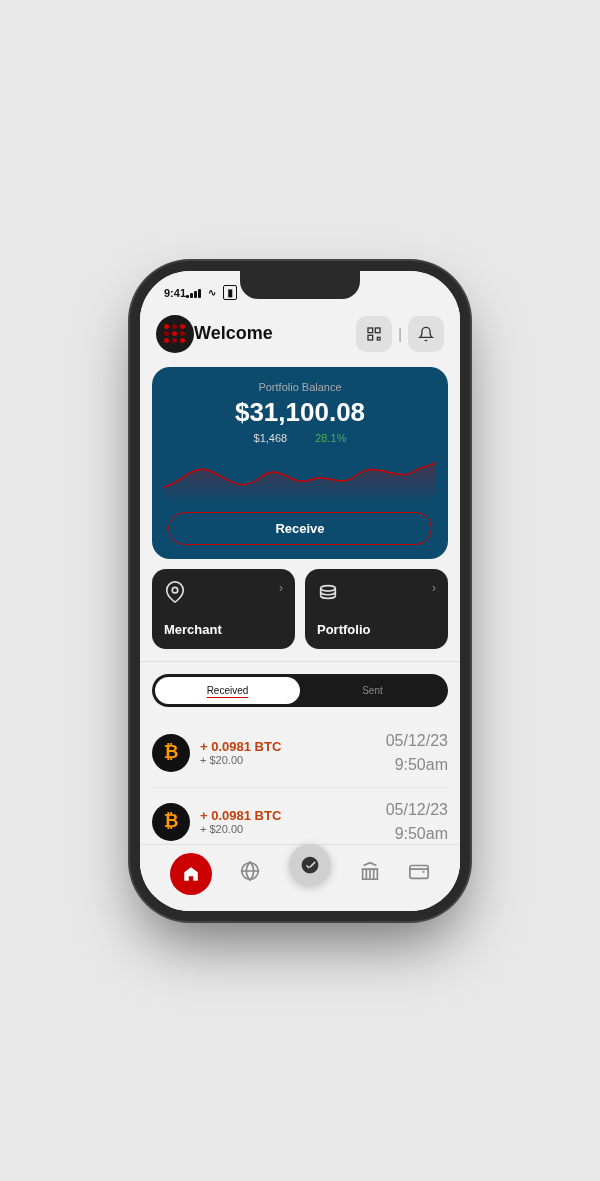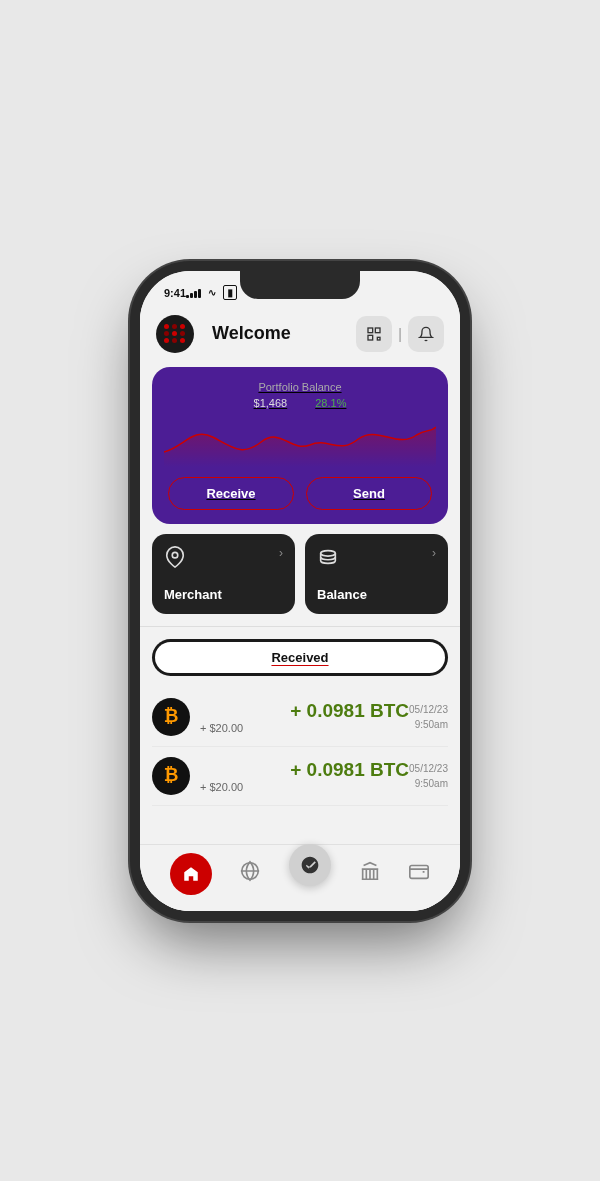--- a/index.html
+++ b/index.html
@@ -78,21 +78,21 @@
     .app-header {
       display: flex;
       justify-content: space-between;
       align-items: center;
       padding: 8px 16px 10px;
       background: #f2f2f2;
     }
     .header-left {
       display: flex;
       align-items: center;
-      gap: 18px;
+      gap: 0;
     }
     .logo-circle {
       width: 38px;
       height: 38px;
       background: #1a1a1a;
       border-radius: 50%;
       display: flex;
       align-items: center;
       justify-content: center;
     }
@@ -137,26 +137,25 @@
     }
     .header-divider {
       color: #999;
       font-size: 14px;
       padding: 0 2px;
     }
 
     
     .portfolio-card {
       margin: 4px 12px 10px;
-      background: #4c1d95;
+      background: #0c4a6e;
       border-radius: 18px;
       padding: 14px 16px 14px;
       position: relative;
       overflow: hidden;
-      text-decoration: underline;
     }
     .portfolio-label {
       text-align: center;
       color: #aaa;
       font-size: 11px;
       margin-bottom: 4px;
     }
     .portfolio-amount {
       text-align: center;
       color: #fff;
@@ -249,22 +248,22 @@
       margin: 0 12px 12px;
       background: #1a1a1a;
       border-radius: 25px;
       display: flex;
       padding: 3px;
     }
     .tab {
       flex: 1;
       padding: 8px;
       text-align: center;
-      font-size: 13px;
-      font-weight: 700;
+      font-size: 10px;
+      font-weight: 400;
       border-radius: 22px;
       cursor: pointer;
     }
     .tab.active {
       background: #fff;
       color: #111;
       text-decoration: underline;
       text-decoration-color: #cc0000;
       text-underline-offset: 3px;
     }
@@ -292,32 +291,31 @@
       align-items: center;
       justify-content: center;
       font-size: 18px;
       color: #f90;
       margin-right: 10px;
       flex-shrink: 0;
       font-weight: 900;
     }
     .tx-details { flex: 1; }
     .tx-amount {
-      font-size: 19px;
+      font-size: 13px;
       font-weight: 700;
-      color: #4d7c0f;
-      text-align: right;
+      color: #c2410c;
     }
     .tx-usd {
       font-size: 11px;
       color: #666;
     }
     .tx-time {
       text-align: right;
-      font-size: 10px;
+      font-size: 16px;
       color: #888;
       line-height: 1.5;
     }
 
     
     .bottom-nav {
       display: flex;
       align-items: center;
       justify-content: space-around;
       padding: 8px 16px 16px;
@@ -415,39 +413,39 @@
             <svg width="16" height="16" viewBox="0 0 24 24" fill="none" stroke="#333" stroke-width="2">
               <path d="M18 8A6 6 0 0 0 6 8c0 7-3 9-3 9h18s-3-2-3-9"></path>
               <path d="M13.73 21a2 2 0 0 1-3.46 0"></path>
             </svg>
           </div>
         </div>
       </div>
 
       <div class="portfolio-card">
         <div class="portfolio-label">Portfolio Balance</div>
+        <div class="portfolio-amount">$31,100.08</div>
         <div class="portfolio-stats">
           <span class="stat-value">$1,468</span>
           <span class="stat-change">28.1%</span>
         </div>
         <div class="chart-area">
           <svg viewBox="0 0 280 50" preserveAspectRatio="none" xmlns="http://www.w3.org/2000/svg">
             <defs>
               <linearGradient id="chartGrad" x1="0" y1="0" x2="0" y2="1">
                 <stop offset="0%" stop-color="#cc0000" stop-opacity="0.3"></stop>
                 <stop offset="100%" stop-color="#cc0000" stop-opacity="0"></stop>
               </linearGradient>
             </defs>
             <path d="M0,35 C20,30 30,10 50,20 C70,30 80,40 100,25 C120,10 130,35 150,28 C170,20 180,38 200,22 C220,8 240,32 260,18 C270,12 275,15 280,10 L280,50 L0,50 Z" fill="url(#chartGrad)"></path>
             <path d="M0,35 C20,30 30,10 50,20 C70,30 80,40 100,25 C120,10 130,35 150,28 C170,20 180,38 200,22 C220,8 240,32 260,18 C270,12 275,15 280,10" fill="none" stroke="#cc0000" stroke-width="1.5"></path>
           </svg>
         </div>
         <div class="card-actions">
           <button class="card-btn">Receive</button>
-          <button class="card-btn">Send</button>
         </div>
       </div>
 
       <div class="quick-actions">
         <div class="action-tile">
           <div class="action-tile-header">
             <span class="tile-icon">
               <svg width="22" height="22" viewBox="0 0 24 24" fill="none" stroke="#ddd" stroke-width="1.8">
                 <path d="M21 10c0 7-9 13-9 13s-9-6-9-13a9 9 0 0 1 18 0z"></path>
                 <circle cx="12" cy="10" r="3"></circle>
@@ -461,29 +459,32 @@
           <div class="action-tile-header">
             <span class="tile-icon">
               <svg width="22" height="22" viewBox="0 0 24 24" fill="none" stroke="#ddd" stroke-width="1.8">
                 <ellipse cx="12" cy="8" rx="8" ry="3"></ellipse>
                 <path d="M4 8v4c0 1.66 3.58 3 8 3s8-1.34 8-3V8"></path>
                 <path d="M4 12v4c0 1.66 3.58 3 8 3s8-1.34 8-3v-4"></path>
               </svg>
             </span>
             <span class="tile-chevron">›</span>
           </div>
-          <span class="tile-label">Balance</span>
+          <span class="tile-label">Portfolio</span>
         </div>
       </div>
 
       <div class="section-divider"></div>
 
       <div class="tabs-container">
         <div class="tab active">
           <span>Received</span>
+        </div>
+        <div class="tab inactive">
+          <span>Sent</span>
         </div>
       </div>
 
       <div class="transaction-list">
 
         <div class="tx-item">
           <div class="tx-icon">₿</div>
           <div class="tx-details">
             <div class="tx-amount">+ 0.0981 BTC</div>
             <div class="tx-usd">+ $20.00</div>

